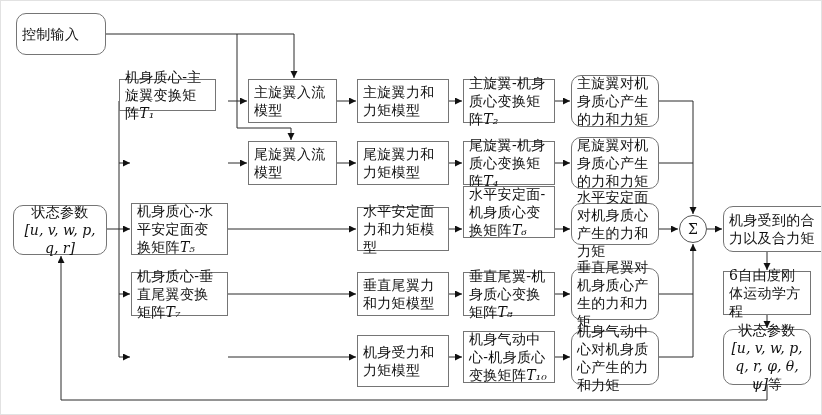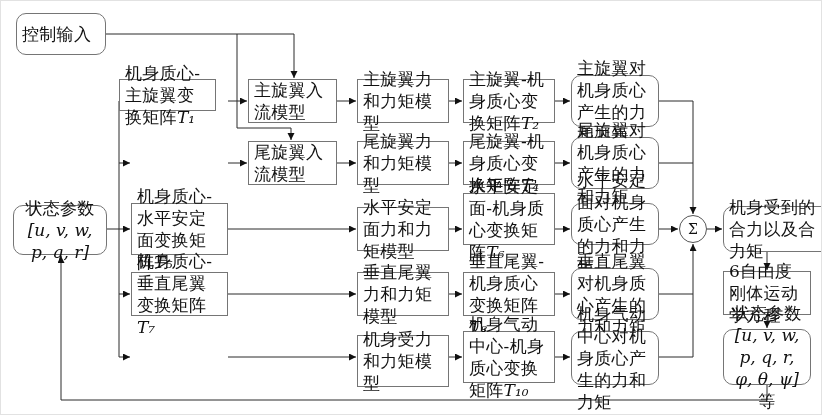--- a/index.html
+++ b/index.html
@@ -6,21 +6,21 @@
   #stage{
     position:relative;width:822px;height:415px;background:#ffffff;
     font-family:"DejaVu Serif","Liberation Serif",serif;
     color:#111;border:1px solid #e2e2e2;box-sizing:border-box;overflow:hidden;
   }
   .wires{position:absolute;left:0;top:0;z-index:1;}
   .box{
     position:absolute;z-index:2;box-sizing:border-box;
     border:1px solid #757575;background:#fff;
     display:flex;align-items:center;
-    padding:2px 5px;font-size:17px;line-height:1.3;
+    padding:2px 5px;font-size:14px;line-height:1.3;
     letter-spacing:0.3px;
   }
   .round{border-radius:10px;}
   .lbl{display:inline-block;}
   .blk{display:block;text-align:center;}
   .it{font-style:italic;letter-spacing:0;}
   .mx{font-style:italic;letter-spacing:0;}
   .sumc{
     position:absolute;z-index:2;box-sizing:border-box;
     border:1px solid #555;background:#fff;border-radius:50%;
@@ -38,21 +38,21 @@
   #b2{left:247px;top:140px;width:89px;height:44px;}
   
   #c1{left:356px;top:78px; width:92px;height:44px;}
   #c2{left:356px;top:140px;width:92px;height:44px;}
   #c3{left:356px;top:206px;width:92px;height:44px;}
   #c4{left:356px;top:271px;width:92px;height:44px;}
   #c5{left:356px;top:334px;width:92px;height:52px;}
   
   #d1{left:462px;top:78px; width:92px;height:44px;}
   #d2{left:462px;top:140px;width:92px;height:44px;}
-  #d3{left:462px;top:192px;width:92px;height:52px;}
+  #d3{left:462px;top:185px;width:92px;height:52px;}
   #d4{left:462px;top:271px;width:92px;height:44px;}
   #d5{left:462px;top:330px;width:92px;height:52px;}
   
   #e1{left:570px;top:74px; width:88px;height:52px;}
   #e2{left:570px;top:136px;width:88px;height:52px;}
   #e3{left:570px;top:202px;width:88px;height:42px;}
   #e4{left:570px;top:267px;width:88px;height:52px;}
   #e5{left:570px;top:330px;width:88px;height:54px;}
   
   #ci{left:15px;top:12px; width:90px;height:42px;}

